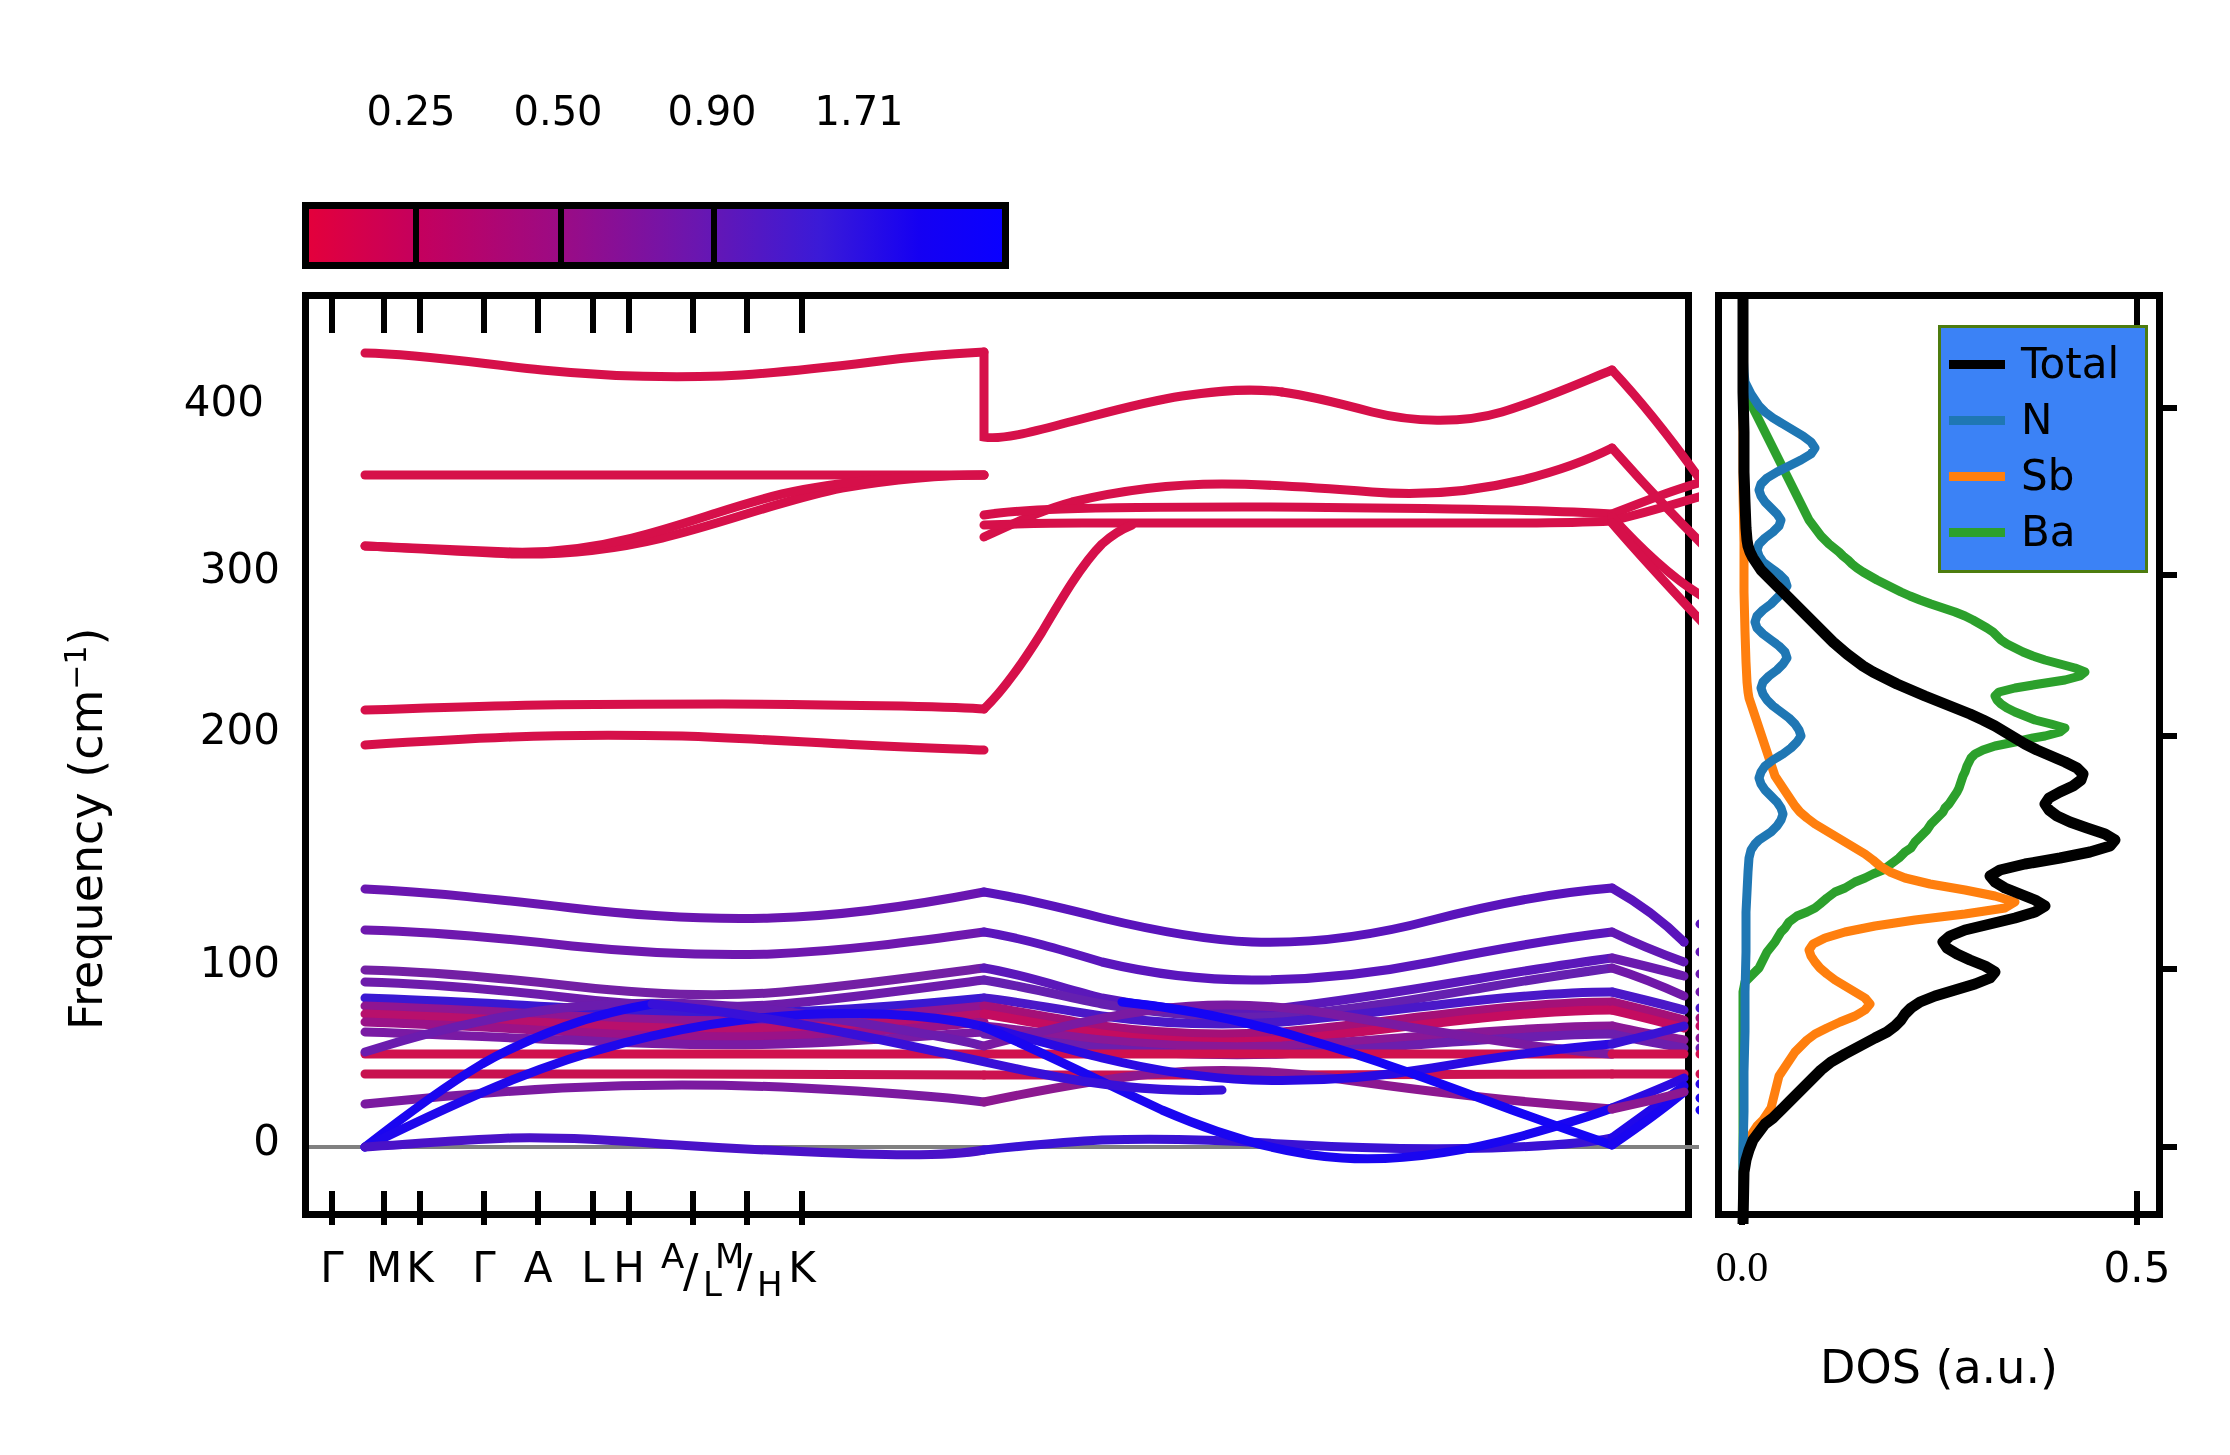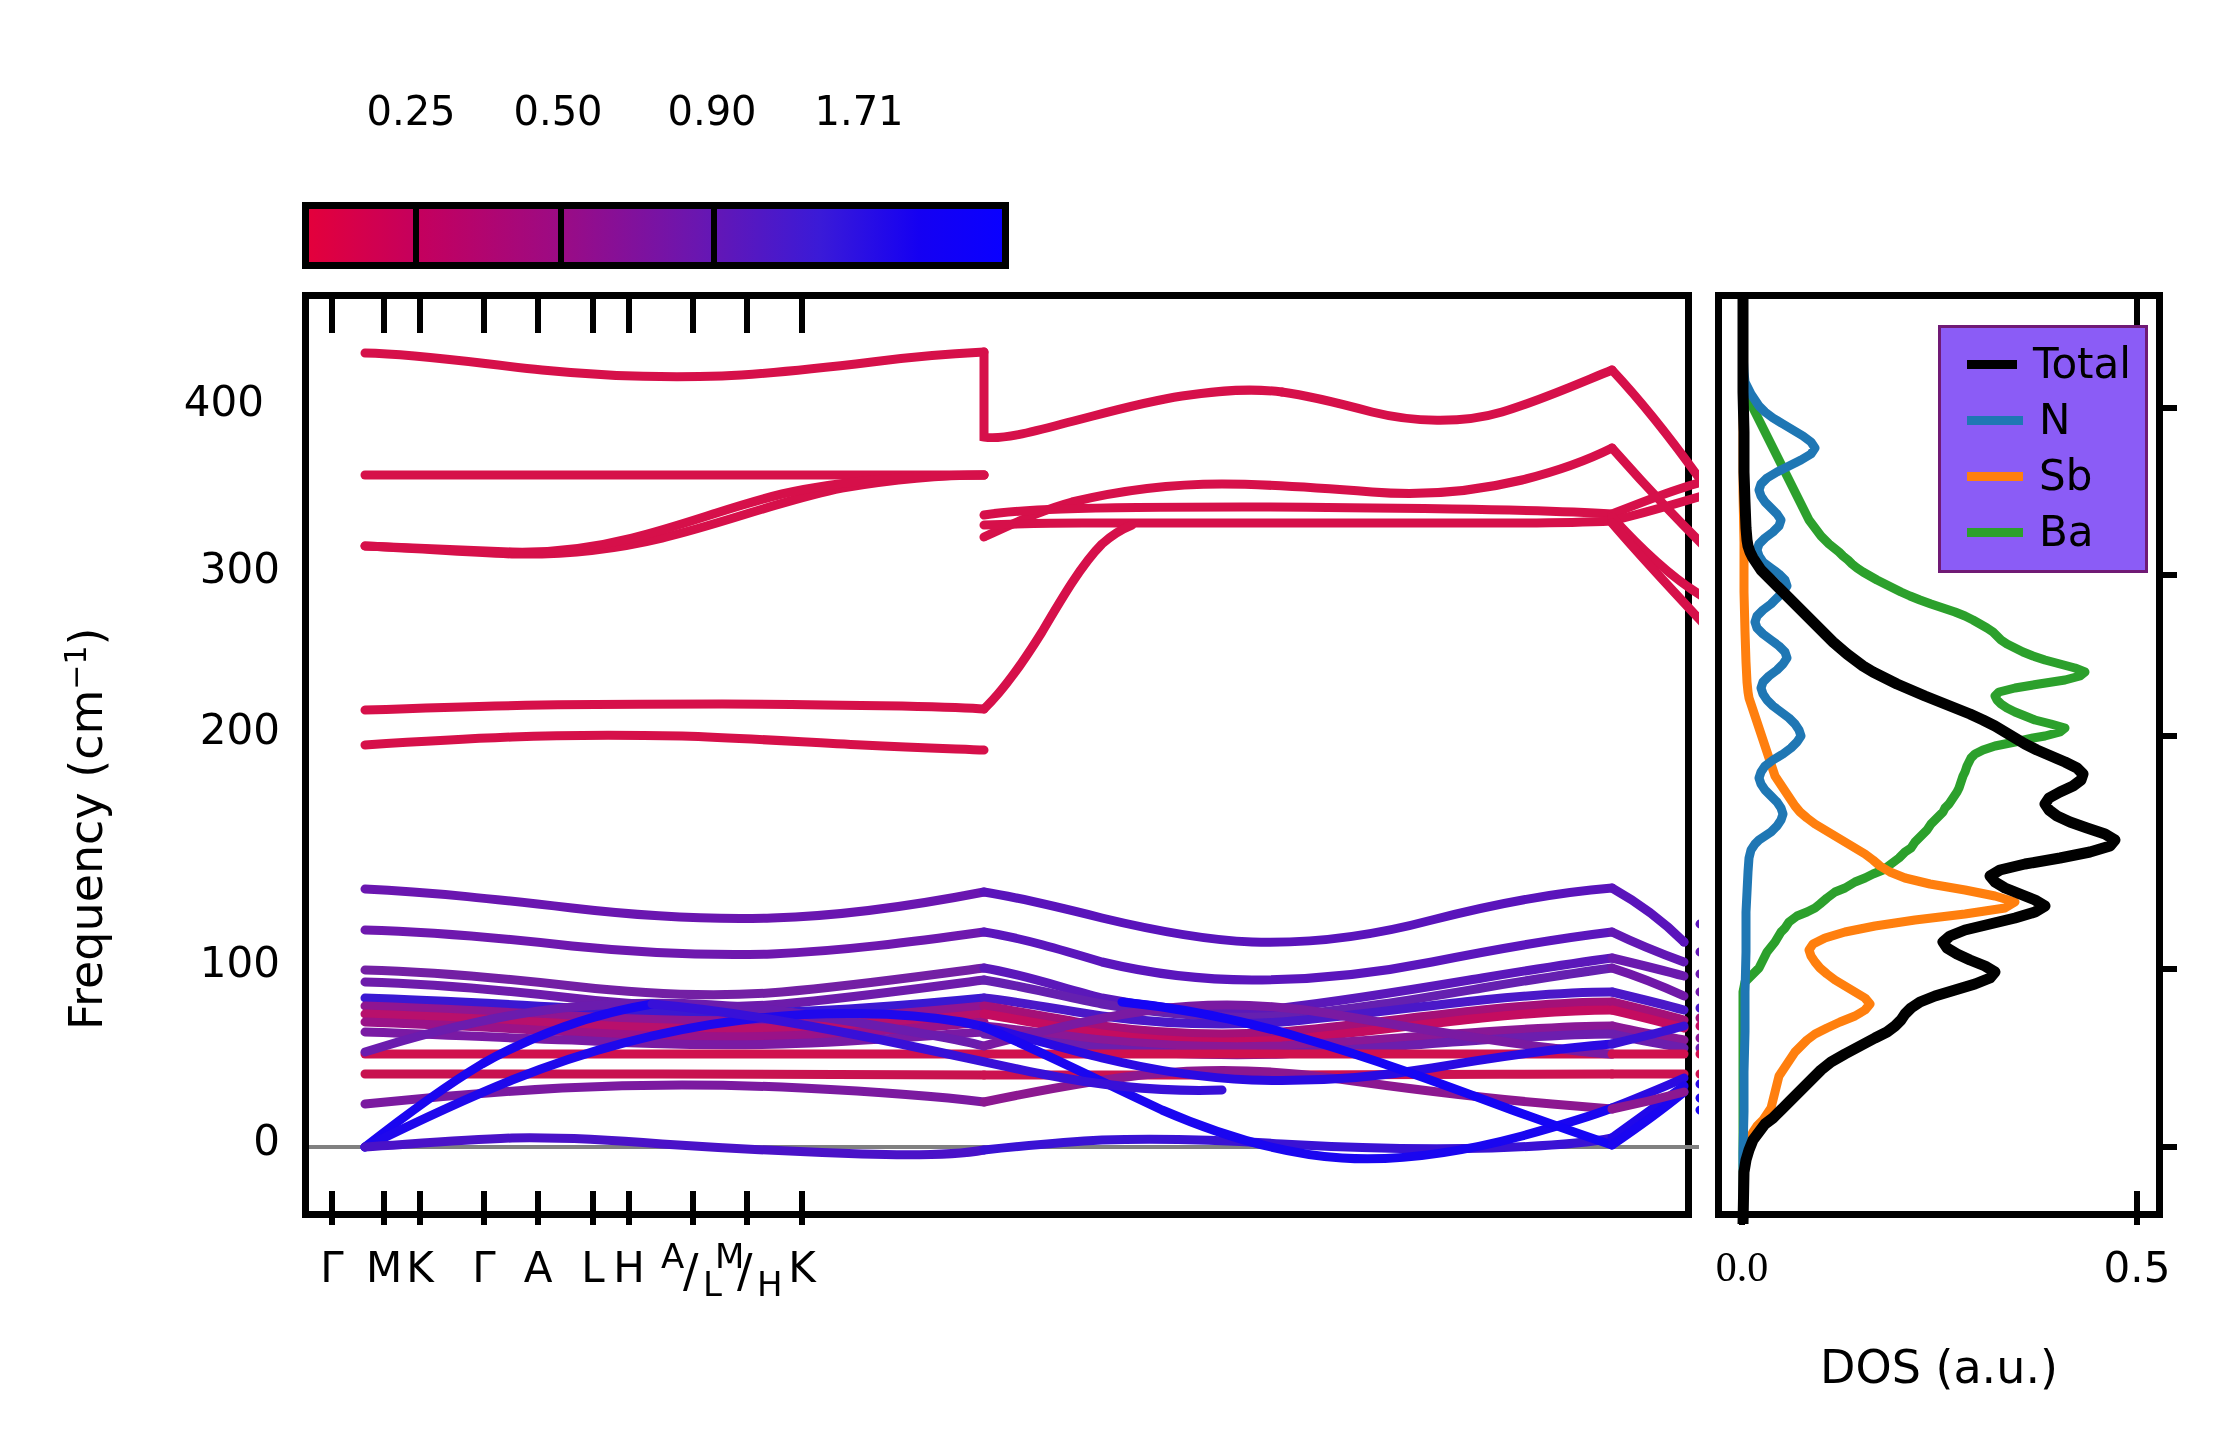--- a/index.html
+++ b/index.html
@@ -21,21 +21,21 @@
 
   .ylabel{position:absolute;font-size:46px;white-space:nowrap;transform-origin:0 0;transform:rotate(-90deg);}
   .ytick{position:absolute;right:0;font-size:42px;transform:translateY(-50%);text-align:right;}
   .xtick{position:absolute;font-size:42px;transform:translateX(-50%);text-align:center;white-space:nowrap;}
   .frac{display:inline-block;position:relative;width:64px;height:74px;}
   .frac .a{position:absolute;left:0;top:-4px;font-size:34px;}
   .frac .sl{position:absolute;left:22px;top:4px;font-size:46px;}
   .frac .b{position:absolute;left:42px;top:24px;font-size:34px;}
   .xlabel{position:absolute;font-size:46px;white-space:nowrap;transform:translateX(-50%);}
 
-  .legend{position:absolute;box-sizing:border-box;border:3px solid #701a75;background:#8b5cf6;padding:8px 14px 10px 26px;}
+  .legend{position:absolute;box-sizing:border-box;border:3px solid #4d7c0f;background:#3b82f6;padding:8px 14px 10px 8px;}
   .legend-row{display:flex;align-items:center;height:56px;}
   .legend-swatch{width:56px;height:0;border-top-style:solid;margin-right:16px;}
   .legend-label{font-size:42px;line-height:42px;}
 </style>
 </head>
 <body>
 
 <div id="figure">
 
 

